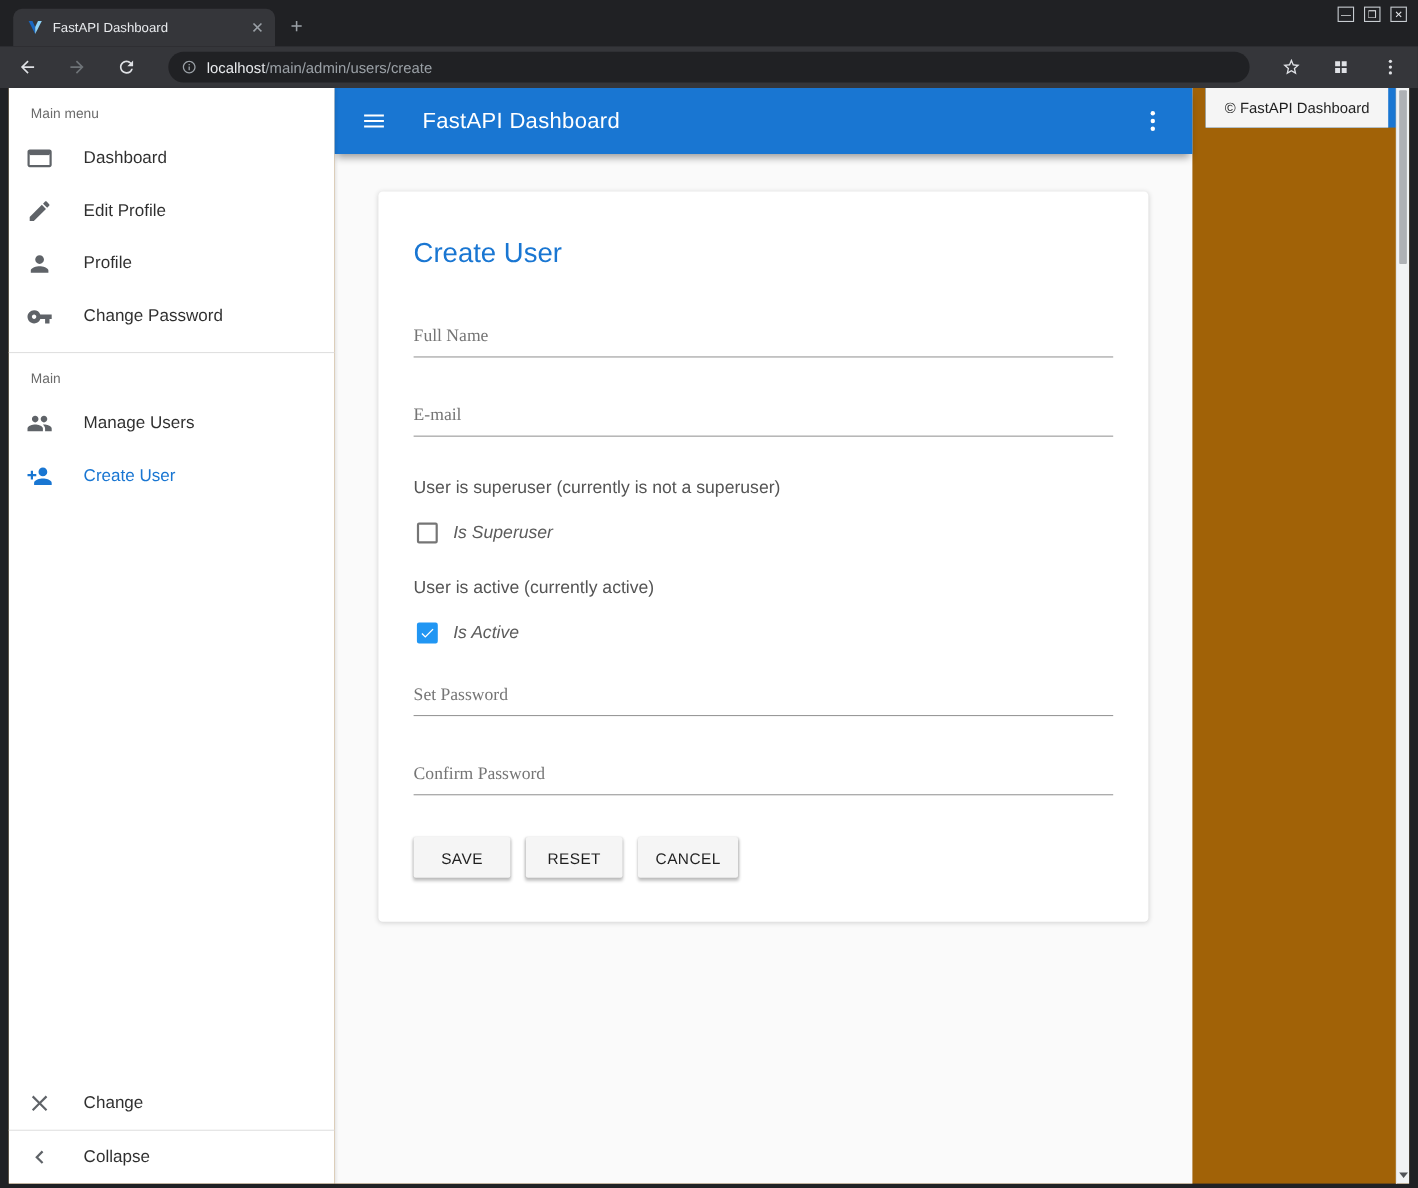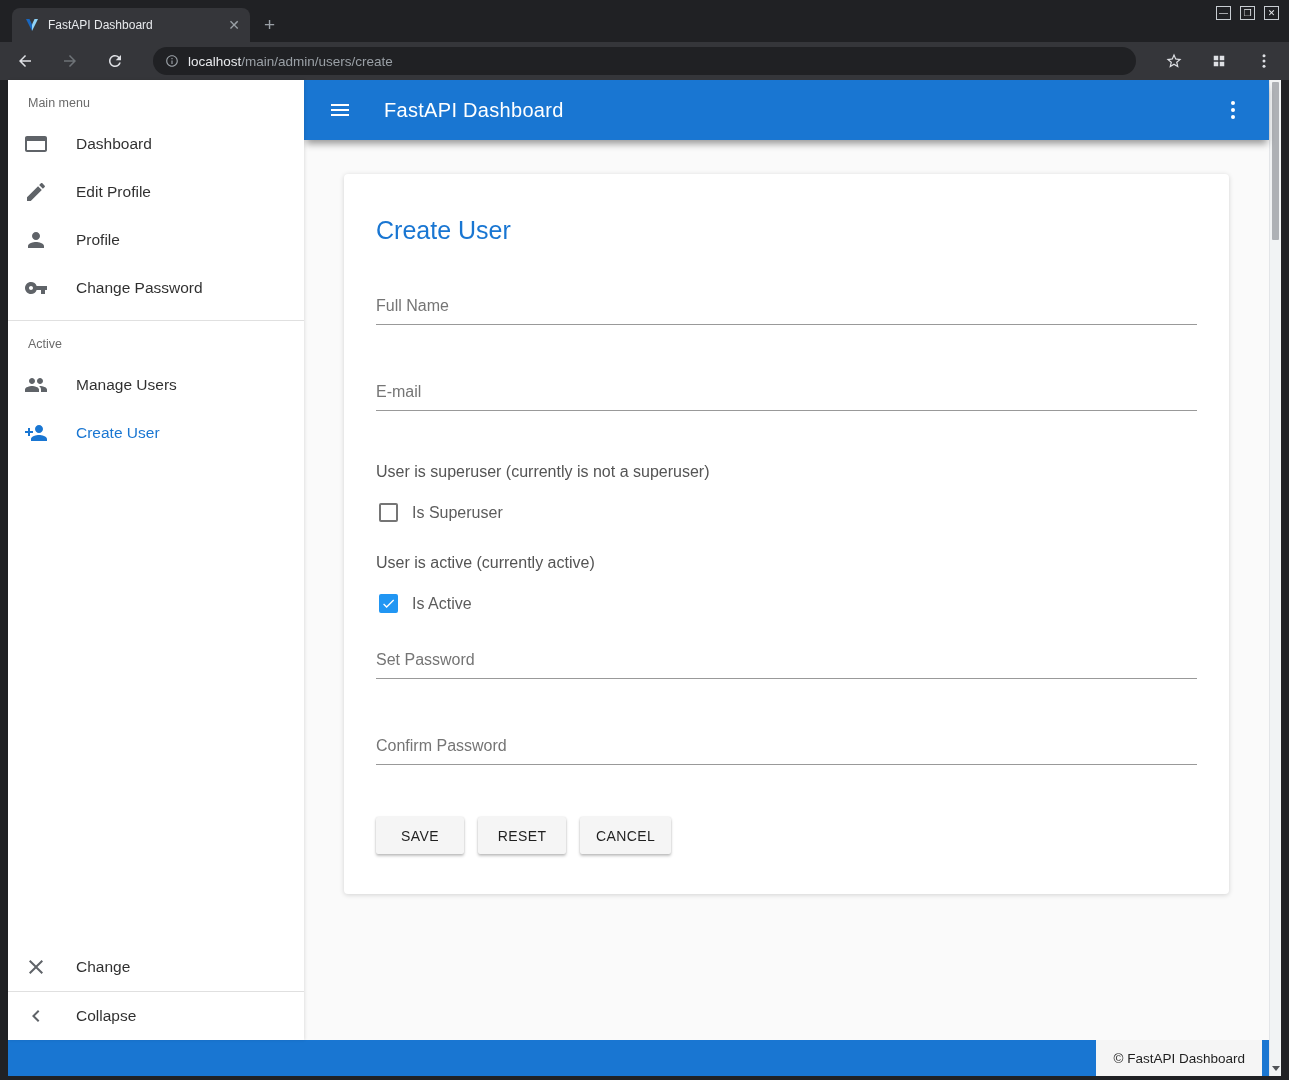--- a/index.html
+++ b/index.html
@@ -22,21 +22,21 @@
   .toolbar { height:38px; background:#35363a; display:flex; align-items:center; padding:0 10px; flex:0 0 auto;gap:15px; }
   .nav-icon { width:30px; height:30px; display:flex; align-items:center; justify-content:center; color:#dfe1e5; border-radius:50%; flex:0 0 auto; }
   .nav-icon svg { width:18px; height:18px; fill:currentColor; }
   .nav-icon.disabled { color:#6e7377; }
   .omnibox { flex:1; height:28px; background:#202124; border-radius:14px; display:flex; align-items:center; gap:9px; padding:0 12px; margin:0 8px; color:#9aa0a6; }
   .omnibox svg { width:14px; height:14px; fill:#9aa0a6; flex:0 0 auto; }
   .url { font-size:13.5px; color:#9aa0a6; white-space:nowrap; }
   .url .host { color:#e8eaed; }
 
   
-  .page { flex:1; margin:0 8px 4px 8px; position:relative; background:#0ea5e9; display:flex; flex-direction:column; min-height:0; }
+  .page { flex:1; margin:0 8px 4px 8px; position:relative; background:#a16207; display:flex; flex-direction:row; min-height:0; }
   .page-body { flex:1; display:flex; min-height:0; padding-right:12px; }
 
   
   .scrollbar { position:absolute; top:0; right:0; bottom:0; width:12px; background:#f1f3f4; border-left:1px solid #e3e5e8; }
   .sb-thumb { position:absolute; top:2px; left:2px; right:2px; height:158px; background:#aeb1b5; border-radius:1px; }
   .sb-arrow { position:absolute; bottom:3px; left:0; right:0; height:10px; display:flex; align-items:center; justify-content:center; }
   .sb-arrow::after { content:""; border-left:4px solid transparent; border-right:4px solid transparent; border-top:5px solid #505357; }
 
   
   .sidebar { width:296px; background:#fff; display:flex; flex-direction:column; box-shadow:1px 0 3px rgba(0,0,0,.10); z-index:2; }
@@ -55,26 +55,26 @@
   .appbar { height:60px; background:var(--primary); display:flex; align-items:center; padding:0 16px; color:#fff; box-shadow:0 6px 7px -2px rgba(0,0,0,.38); position:relative; z-index:1; flex:0 0 auto; }
   .appbar-btn { width:40px; height:40px; display:flex; align-items:center; justify-content:center; color:#fff; }
   .appbar-btn svg { width:24px; height:24px; fill:currentColor; }
   .appbar-title { margin-left:24px; font-size:20px; font-weight:500; letter-spacing:.3px; }
   .appbar-kebab { margin-left:auto; }
 
   .content { flex:1; padding:34px 40px; overflow:hidden; }
   .card { background:#fff; border-radius:4px; box-shadow:0 1px 5px rgba(0,0,0,.16); padding:24px 32px 40px; }
   .card-title { color:var(--primary); font-size:25px; font-weight:400; margin:18px 0 46px; }
 
-  .field-wrap { margin-bottom:52px; }
+  .field-wrap { margin-bottom:38px;font-family:Liberation Serif, serif; }
   .text-field { display:block; width:100%; border:none; border-bottom:1px solid #999; background:transparent; font-size:16px; padding:6px 0 9px; color:rgba(0,0,0,.87); outline:none; font-family:inherit; }
   .text-field::placeholder { color:#757575; opacity:1; }
 
   .hint { font-size:16px; color:#545454; margin:2px 0 22px; }
-  .cb-row { display:flex; align-items:center; gap:14px; margin:0 0 32px; padding-left:3px; }
+  .cb-row { display:flex; align-items:center; gap:14px; margin:0 0 32px; padding-left:3px;font-style:italic; }
   .checkbox { width:19px; height:19px; border:2px solid #757575; border-radius:2px; background:#fff; display:flex; align-items:center; justify-content:center; flex:0 0 auto; }
   .checkbox svg { width:15px; height:15px; fill:#fff; display:none; }
   .checkbox.checked { background:var(--accent); border-color:var(--accent); }
   .checkbox.checked svg { display:block; }
   .cb-label { font-size:16px; color:#5c5c5c; }
 
   .btn-row { display:flex; gap:14px; margin-top:28px; }
   .btn { min-width:88px; height:37px; background:#f5f5f5; border:none; border-radius:2px; font-size:14px; font-weight:500; letter-spacing:.4px; color:rgba(0,0,0,.87); padding:0 16px; font-family:inherit; box-shadow:0 2px 3px rgba(0,0,0,.24), 0 0 2px rgba(0,0,0,.12); cursor:pointer; }
 
   
@@ -181,21 +181,21 @@
         <div class="side-item">
           <span class="side-icon">
             <svg viewBox="0 0 24 24">
                 <path d="M12.65 10A5.99 5.99 0 0 0 7 6c-3.31 0-6 2.69-6 6s2.69 6 6 6a5.99 5.99 0 0 0 5.65-4H17v4h4v-4h2v-4H12.65zM7 14c-1.1 0-2-.9-2-2s.9-2 2-2 2 .9 2 2-.9 2-2 2z"></path>
               </svg>
           </span>
           <span>Change Password</span>
         </div>
 
         <div class="divider spaced"></div>
-        <div class="caption">Active</div>
+        <div class="caption">Main</div>
 
         <div class="side-item">
           <span class="side-icon">
             <svg viewBox="0 0 24 24">
                 <path d="M16 11c1.66 0 2.99-1.34 2.99-3S17.66 5 16 5s-3 1.34-3 3 1.34 3 3 3zm-8 0c1.66 0 2.99-1.34 2.99-3S9.66 5 8 5 5 6.34 5 8s1.34 3 3 3zm0 2c-2.33 0-7 1.17-7 3.5V19h14v-2.5c0-2.33-4.67-3.5-7-3.5zm8 0c-.29 0-.62.02-.97.05 1.16.84 1.97 1.97 1.97 3.45V19h6v-2.5c0-2.33-4.67-3.5-7-3.5z"></path>
               </svg>
           </span>
           <span>Manage Users</span>
         </div>
 

